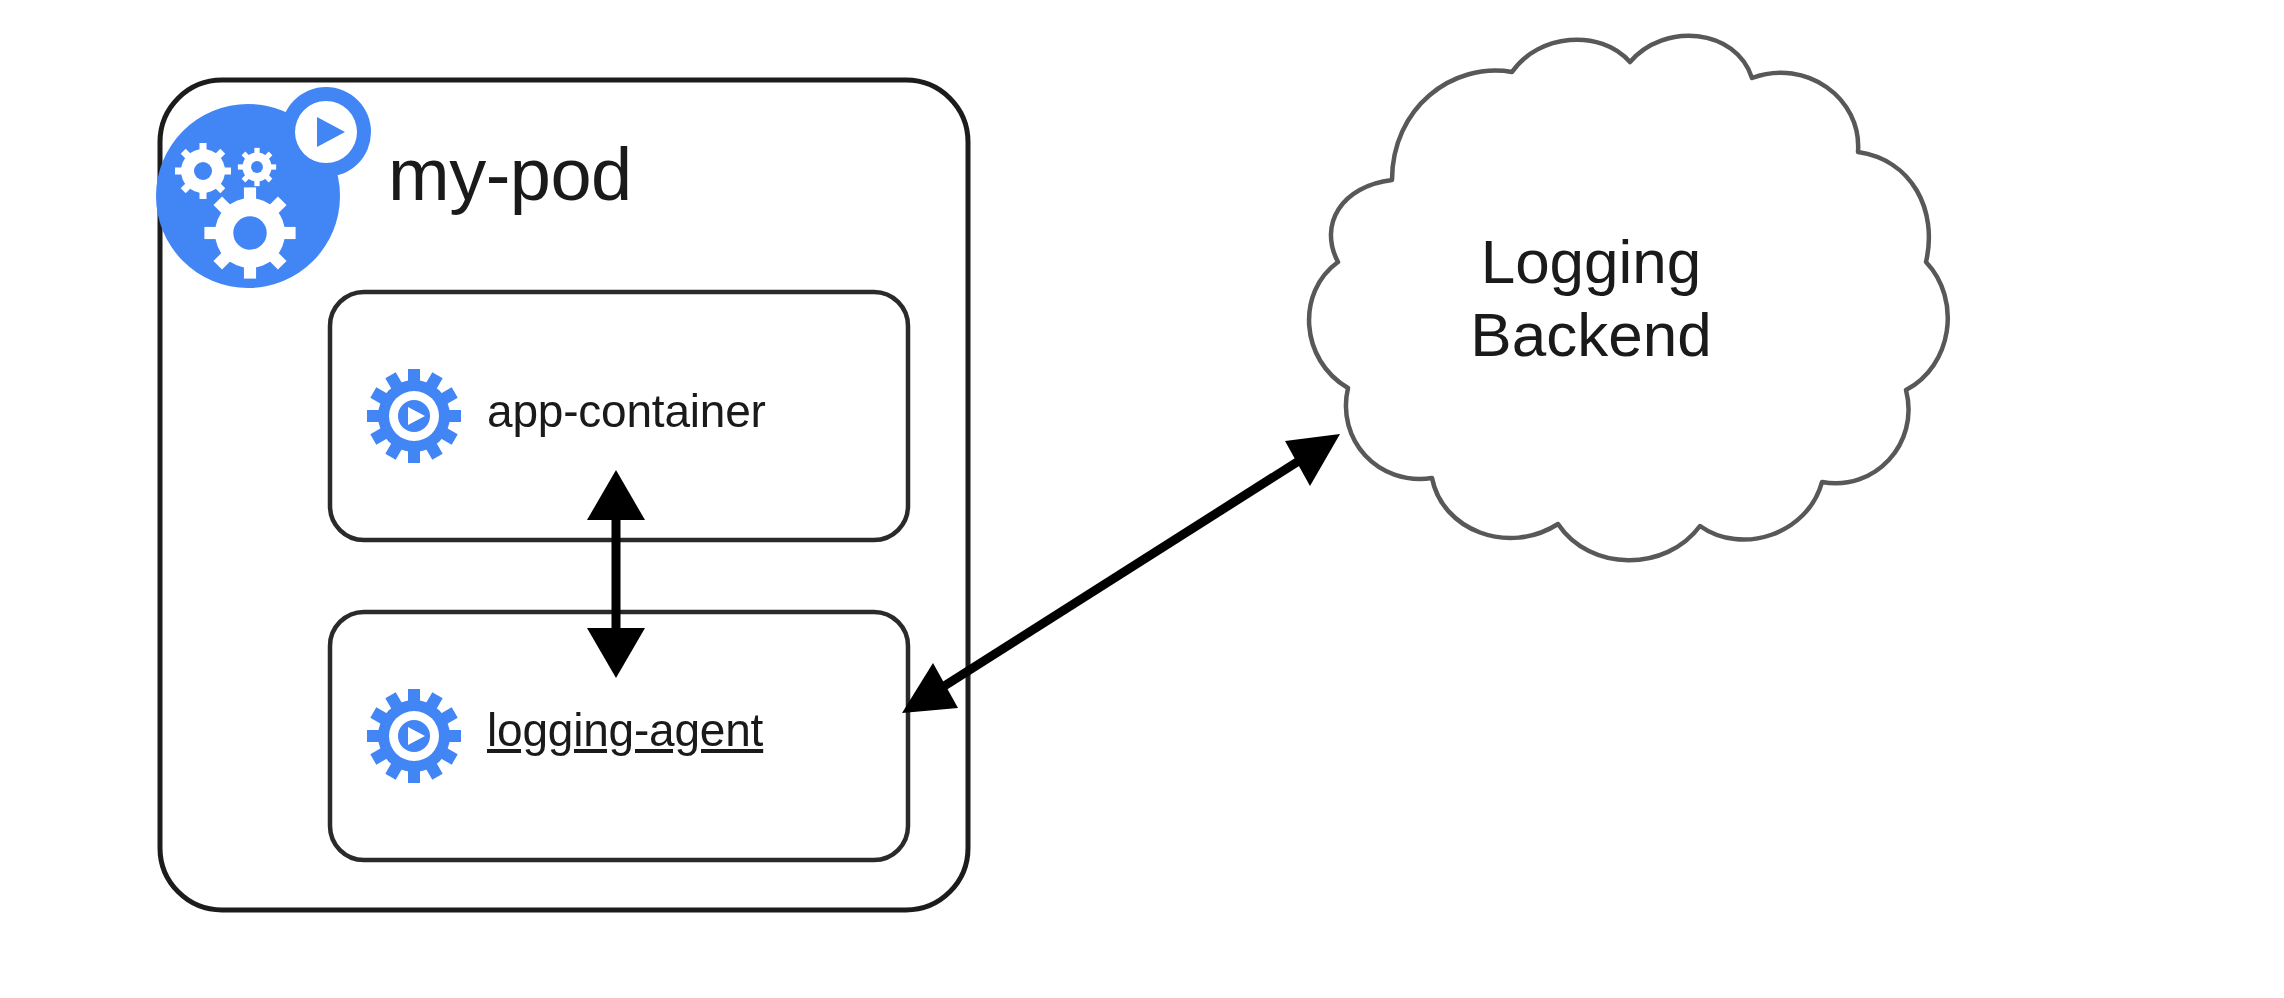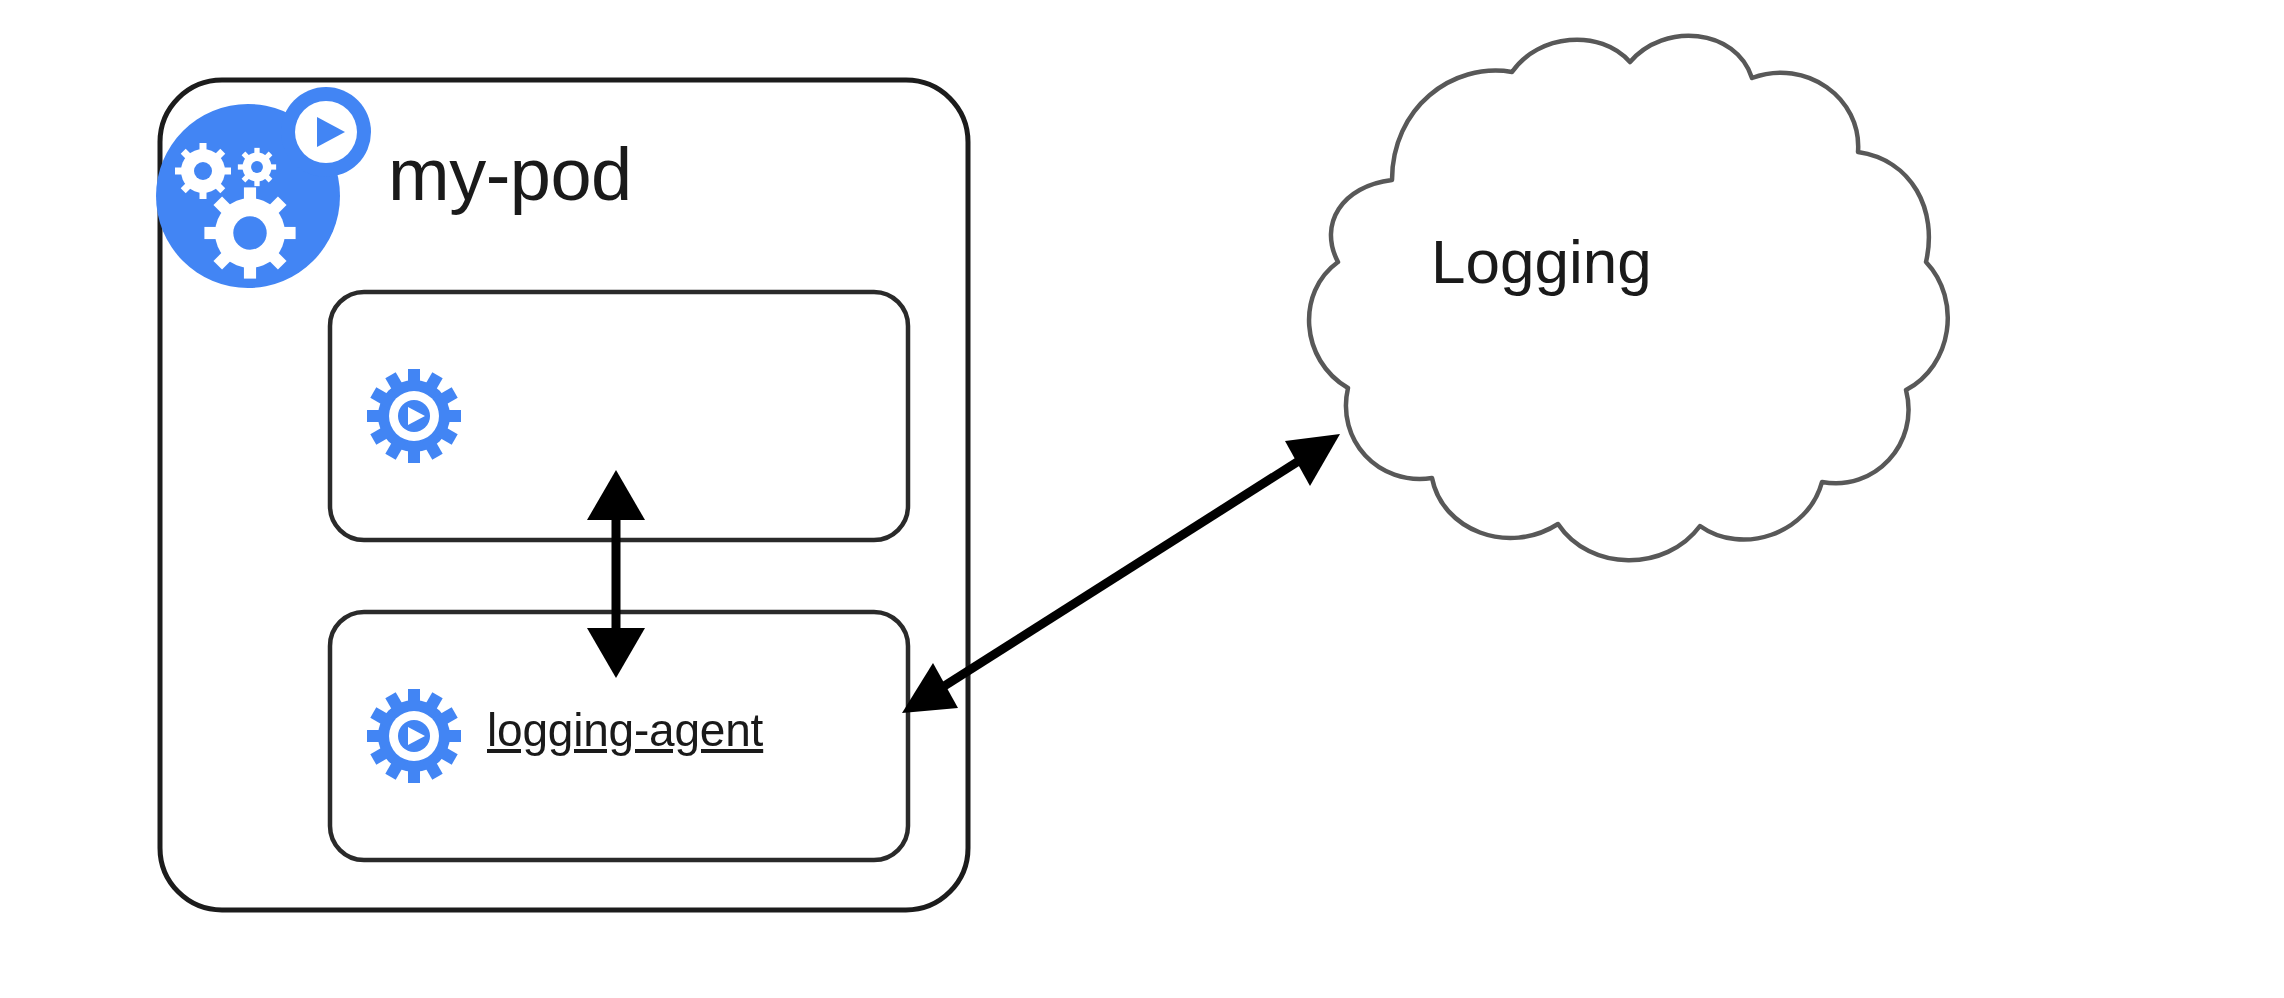--- a/index.html
+++ b/index.html
@@ -49,20 +49,21 @@
     left: 487px;
     top: 707px;
     font-size: 46px;
     letter-spacing: -0.2px;
     text-decoration: underline;
   }
   #cloud-title {
     left: 1431px;
     top: 225px;
     width: 320px;
+    text-align: center;
     font-size: 62px;
     line-height: 1.18;
     white-space: normal;
   }
   .cloud-line { display: block; }
 </style>
 </head>
 <body>
 
 <div id="canvas">
@@ -200,20 +201,22 @@
              C1808,534 1742,556 1700,526
              C1666,572 1590,572 1558,524
              C1508,556 1442,530 1432,478
              C1378,486 1336,440 1348,388
              C1300,360 1296,292 1338,262
              C1318,224 1342,186 1392,180 Z" fill="#ffffff" stroke="#585858" stroke-width="4.5" stroke-linejoin="round"></path>
   </svg>
 
   <div class="label" id="pod-title">my-pod</div>
 
+  <div class="label" id="app-container-label">app-container</div>
 
   <div class="label" id="logging-agent-label">logging-agent</div>
 
   <div class="label" id="cloud-title">
     <span class="cloud-line">Logging</span>
+    <span class="cloud-line">Backend</span>
   </div>
 
 </div>
 
 </body></html>

